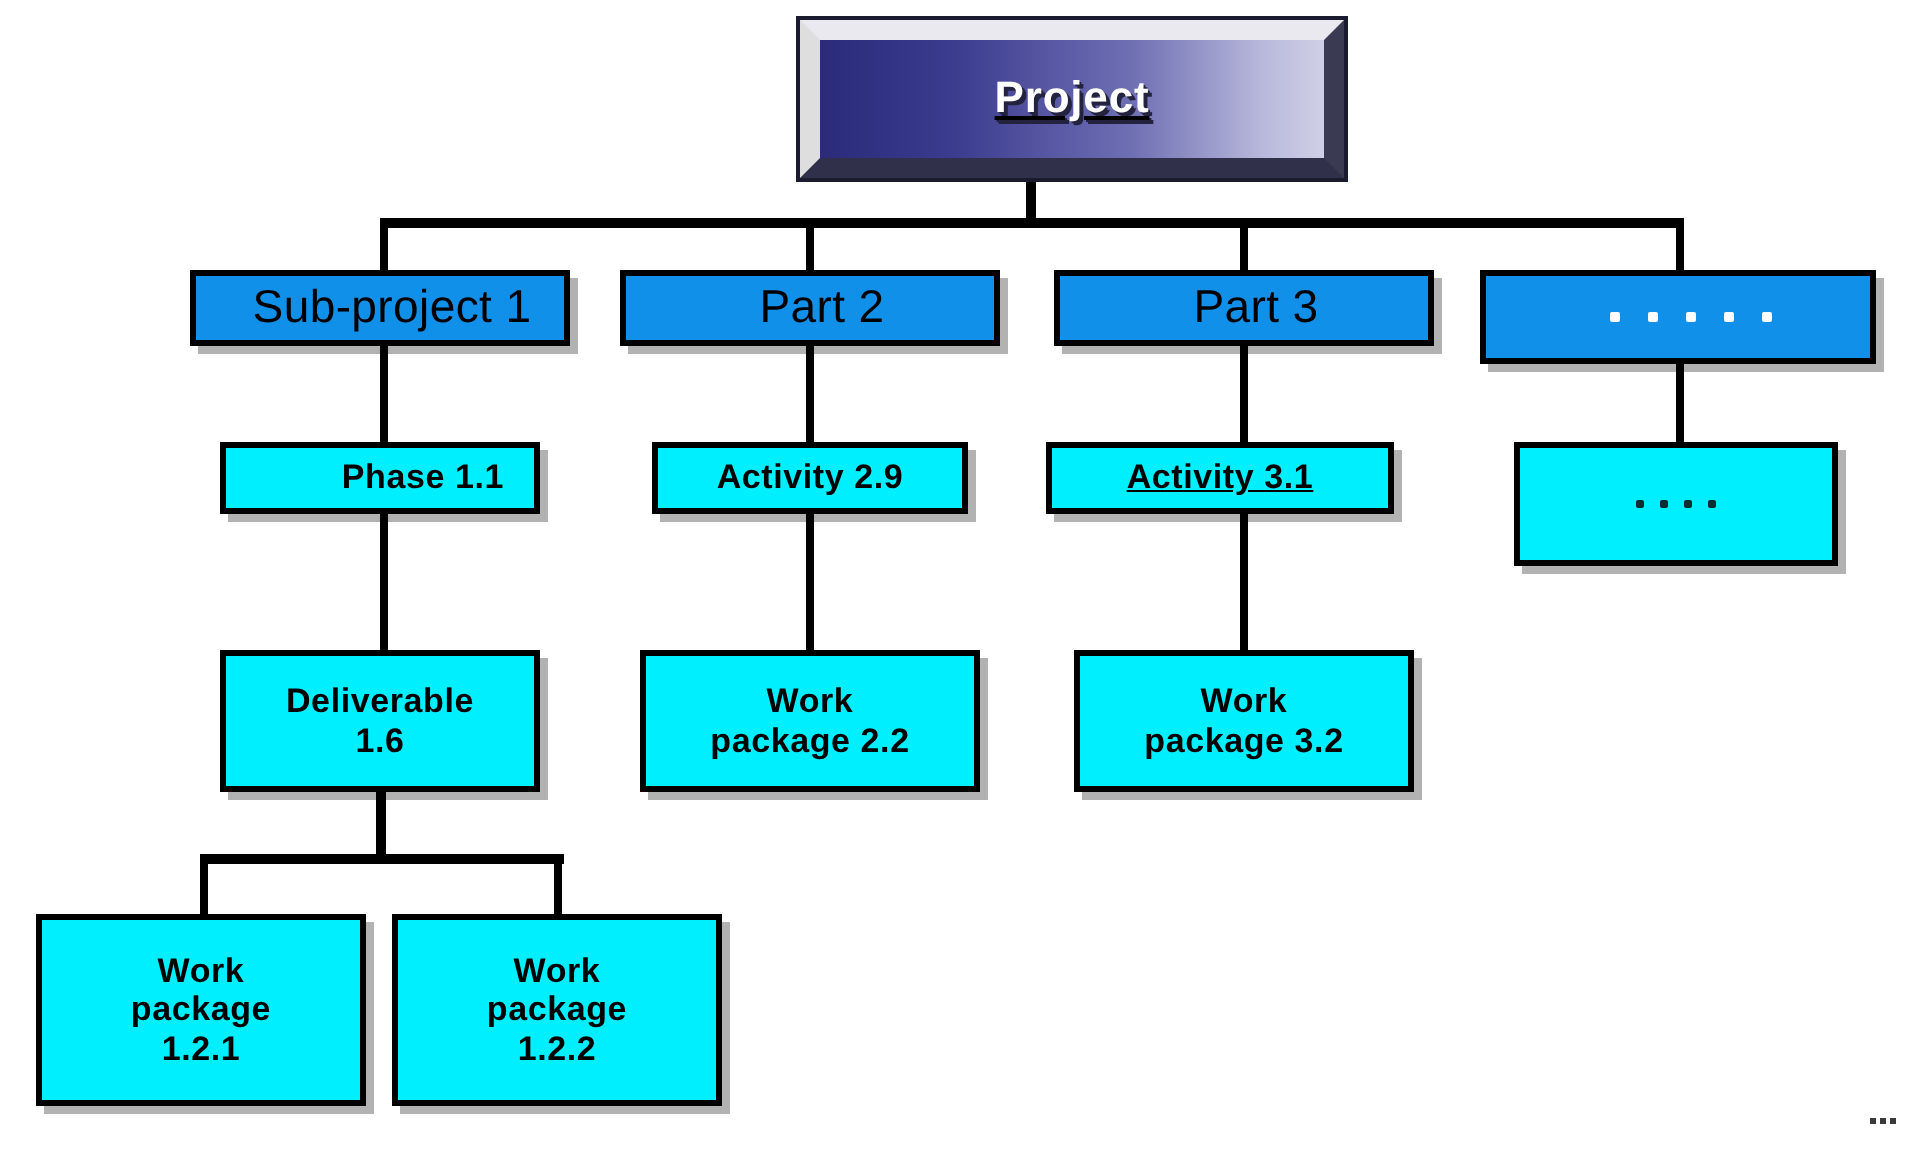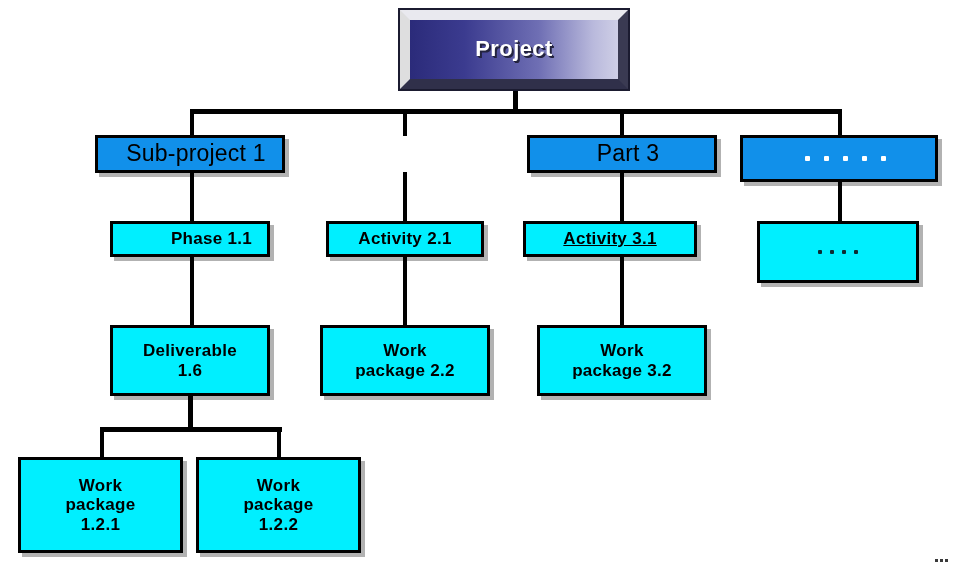--- a/index.html
+++ b/index.html
@@ -142,49 +142,52 @@
 
   <div class="conn conn-v" style="left:190px; top:256px; height:70px;"></div>
   <div class="conn conn-v" style="left:403px; top:256px; height:70px;"></div>
   <div class="conn conn-v" style="left:620px; top:256px; height:70px;"></div>
 
   <div class="conn conn-v" style="left:188px; top:396px; width:5px; height:34px;"></div>
   <div class="conn conn-h" style="left:100px; top:427px; width:182px; height:5px;"></div>
   <div class="conn conn-v" style="left:100px; top:427px; height:32px;"></div>
   <div class="conn conn-v" style="left:277px; top:427px; height:32px;"></div>
 
-  <div id="project-node" style="left:400px; top:10px; width:228px; height:79px;">
+  <div id="project-node" style="left:400px; top:10px; width:272px; height:79px;text-decoration:underline;">
     <span class="node-label">Project</span>
   </div>
 
   <div class="node lvl2" style="left:95px; top:135px; width:190px; height:38px;">
     <span class="node-label">Sub-project 1</span>
   </div>
 
+  <div class="node lvl2" style="left:310px; top:135px; width:190px; height:38px;">
+    <span class="node-label">Part 2</span>
+  </div>
 
   <div class="node lvl2" style="left:527px; top:135px; width:190px; height:38px;">
     <span class="node-label">Part 3</span>
   </div>
 
   <div class="node lvl2" style="left:740px; top:135px; width:198px; height:47px;">
     <span class="dots dots-light">
       <span class="dot"></span>
         <span class="dot"></span>
         <span class="dot"></span>
         <span class="dot"></span>
         <span class="dot"></span>
     </span>
   </div>
 
   <div class="node lvl3" style="left:110px; top:221px; width:160px; height:36px;padding-left:43px;">
     <span class="node-label">Phase 1.1</span>
   </div>
 
   <div class="node lvl3" style="left:326px; top:221px; width:158px; height:36px;">
-    <span class="node-label">Activity 2.1</span>
+    <span class="node-label">Activity 2.9</span>
   </div>
 
   <div class="node lvl3" style="left:523px; top:221px; width:174px; height:36px;text-decoration:underline;">
     <span class="node-label">Activity 3.1</span>
   </div>
 
   <div class="node lvl3" style="left:757px; top:221px; width:162px; height:62px;">
     <span class="dots dots-dark">
       <span class="dot"></span>
         <span class="dot"></span>

